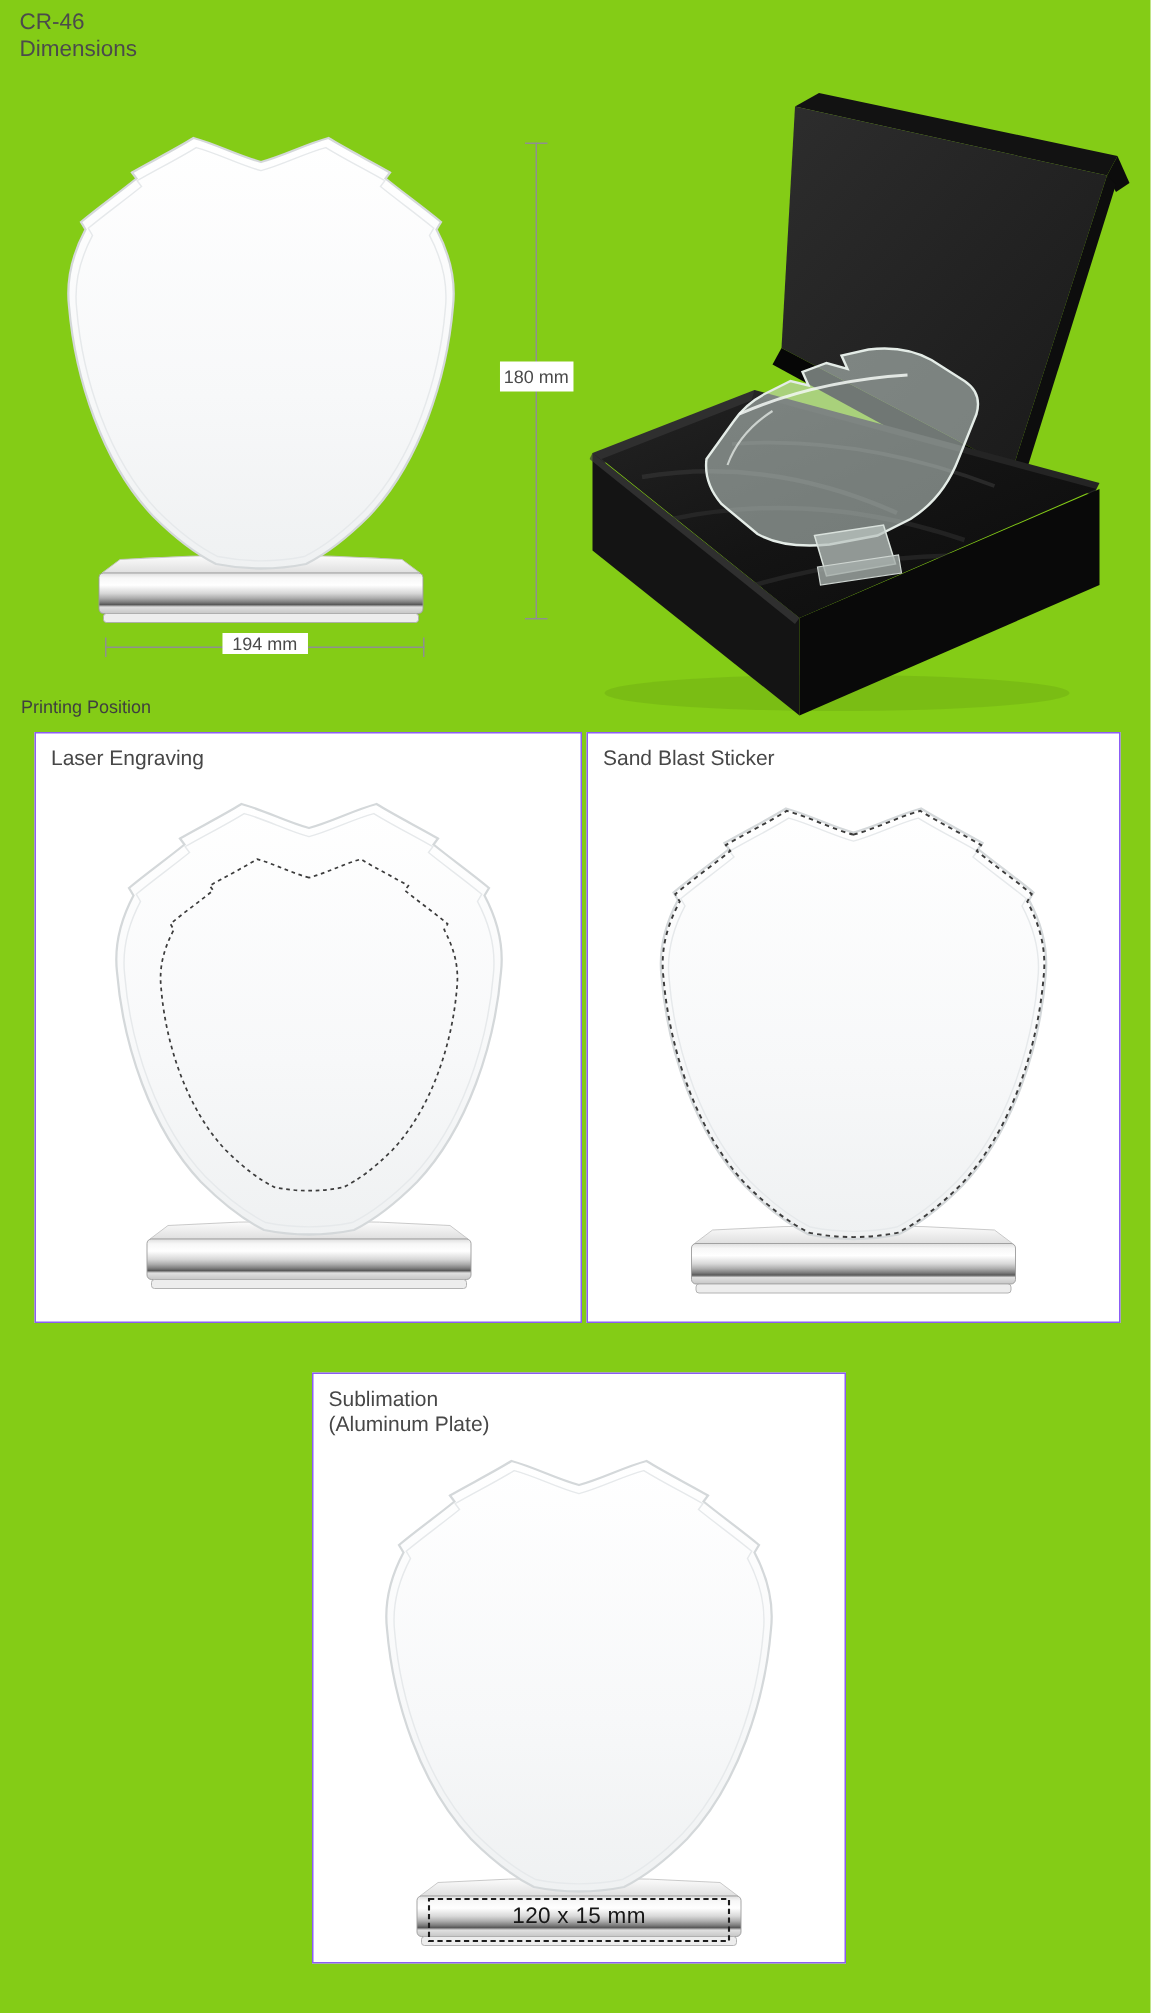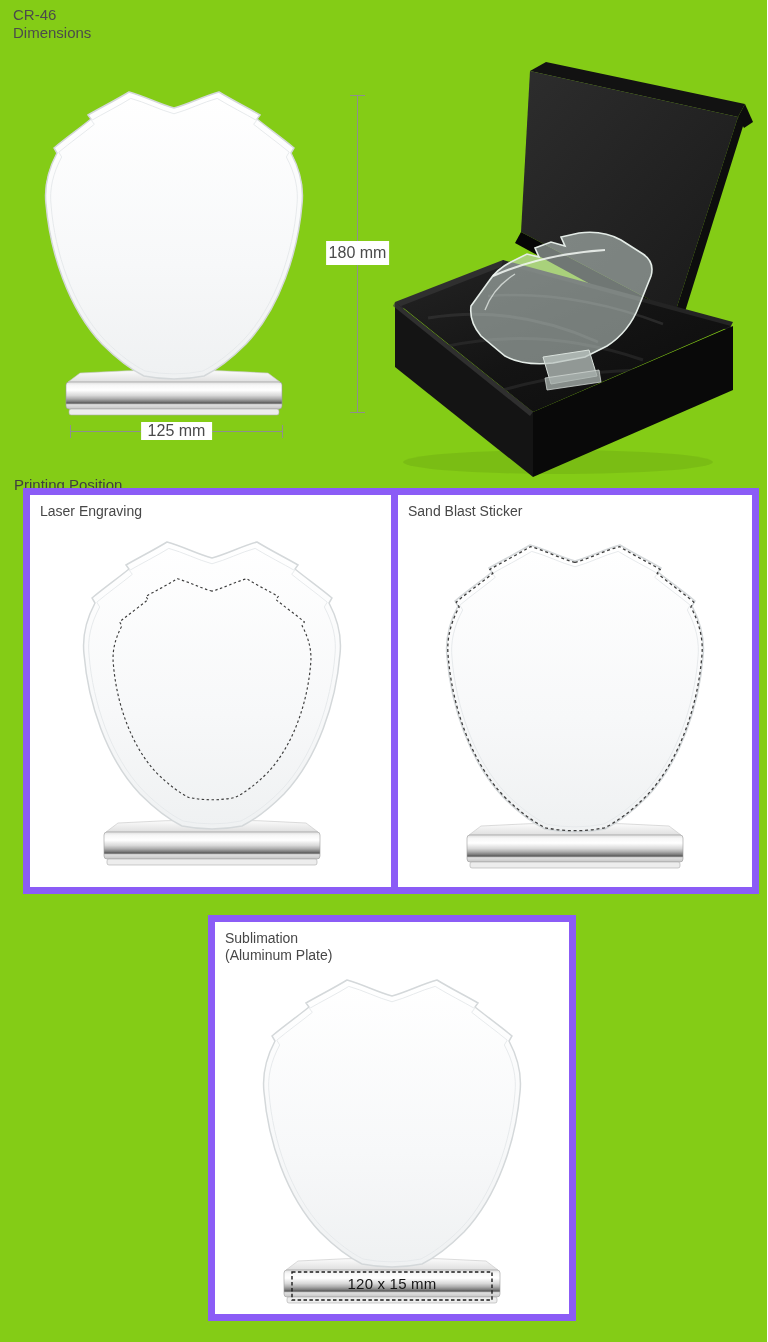--- a/index.html
+++ b/index.html
@@ -1,36 +1,36 @@
 <!DOCTYPE html>
 <html><head>
 <meta charset="utf-8">
 <style>
   html,body{margin:0;padding:0;background:#fff;}
   #stage{
     position:relative;width:767px;height:1342px;background:#84cc16;
     font-family:"Liberation Sans", sans-serif;overflow:hidden;
   }
   .hdr{position:absolute;left:13px;top:6px;color:#4b4b4b;font-size:15px;line-height:18px;}
-  .section-heading{position:absolute;left:14px;top:476px;color:#3f3f3f;font-size:15px;}
-  .dim-label{font-size:16px;color:#4a4a4a;}
+  .section-heading{position:absolute;left:14px;top:464px;color:#3f3f3f;font-size:12px;}
+  .dim-label{font-size:12px;color:#4a4a4a;}
   
   .vdim{position:absolute;left:350px;top:95px;width:15px;height:318px;}
   .vdim-tick{position:absolute;left:0;width:15px;height:1px;background:#8f8f8f;}
   .vdim-stem{position:absolute;left:7px;top:0;bottom:0;width:1px;background:#8f8f8f;}
   .vdim-label{position:absolute;top:146px;left:50%;transform:translateX(-50%);
     background:#fff;padding:3px 3px;white-space:nowrap;}
   
   .hdim{position:absolute;left:70px;top:425px;width:213px;height:13px;}
   .hdim-tick{position:absolute;top:0;width:1px;height:13px;background:#8f8f8f;}
   .hdim-stem{position:absolute;top:6px;left:0;right:0;height:1px;background:#8f8f8f;}
   .hdim-label{position:absolute;top:-3px;left:50%;transform:translateX(-50%);
     background:#fff;padding:0 7px;white-space:nowrap;}
   
-  .pbox{position:absolute;border:7px solid #8b5cf6;background:#fff;}
+  .pbox{position:absolute;border:1px solid #8b5cf6;background:#fff;}
   .pbox-title{position:absolute;top:8px;left:10px;font-size:14px;color:#474747;line-height:17px;}
   .shield-wrap{position:absolute;left:50%;transform:translateX(-50%);width:260px;height:340px;}
   .area-label{position:absolute;left:0;width:100%;text-align:center;font-size:14px;color:#565656;}
   .area-label.plate{font-weight:normal;color:#161616;font-size:15px;letter-spacing:.2px;}
   .fig{position:absolute;}
 </style>
 </head>
 <body>
 
 <div id="stage">
@@ -93,21 +93,21 @@
     <div class="vdim-tick" style="top:0"></div>
     <div class="vdim-stem"></div>
     <div class="vdim-tick" style="bottom:0"></div>
     <span class="dim-label vdim-label">180 mm</span>
   </div>
 
   <div class="hdim">
     <div class="hdim-tick" style="left:0"></div>
     <div class="hdim-stem"></div>
     <div class="hdim-tick" style="right:0"></div>
-    <span class="dim-label hdim-label">125 mm</span>
+    <span class="dim-label hdim-label">194 mm</span>
   </div>
 
   <svg class="fig" style="left:393px;top:60px" width="375" height="420" viewBox="0 0 375 420">
     <ellipse cx="165" cy="402" rx="155" ry="12" fill="#000000" opacity="0.07"></ellipse>
 
     <polygon points="137,11 153,2 352,44 345,57" fill="#121212"></polygon>
     <polygon points="137,11 345,57 282,253 128,172" fill="url(#lidGrad)"></polygon>
     <polygon points="345,57 352,44 360,62 351,68" fill="#0c0c0c"></polygon>
     <polygon points="345,57 282,253 290,258 351,63" fill="#0d0d0d"></polygon>
 

